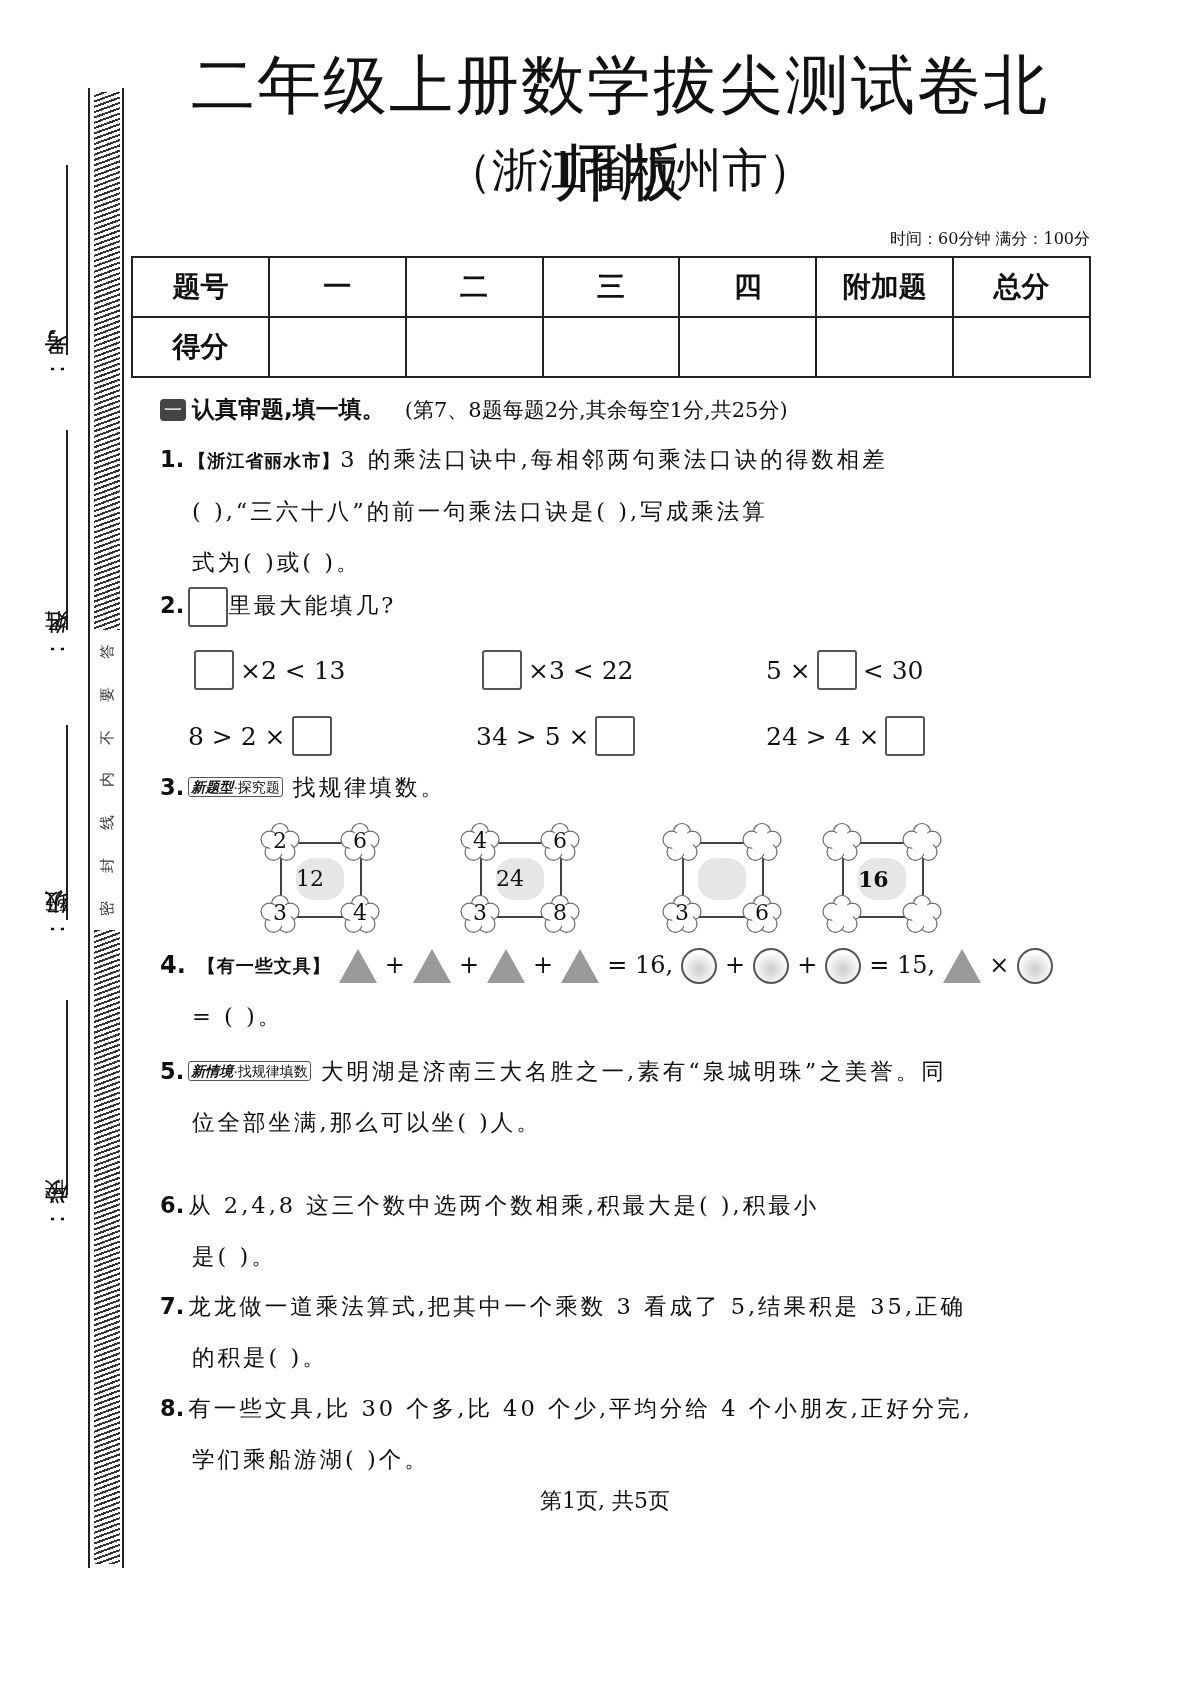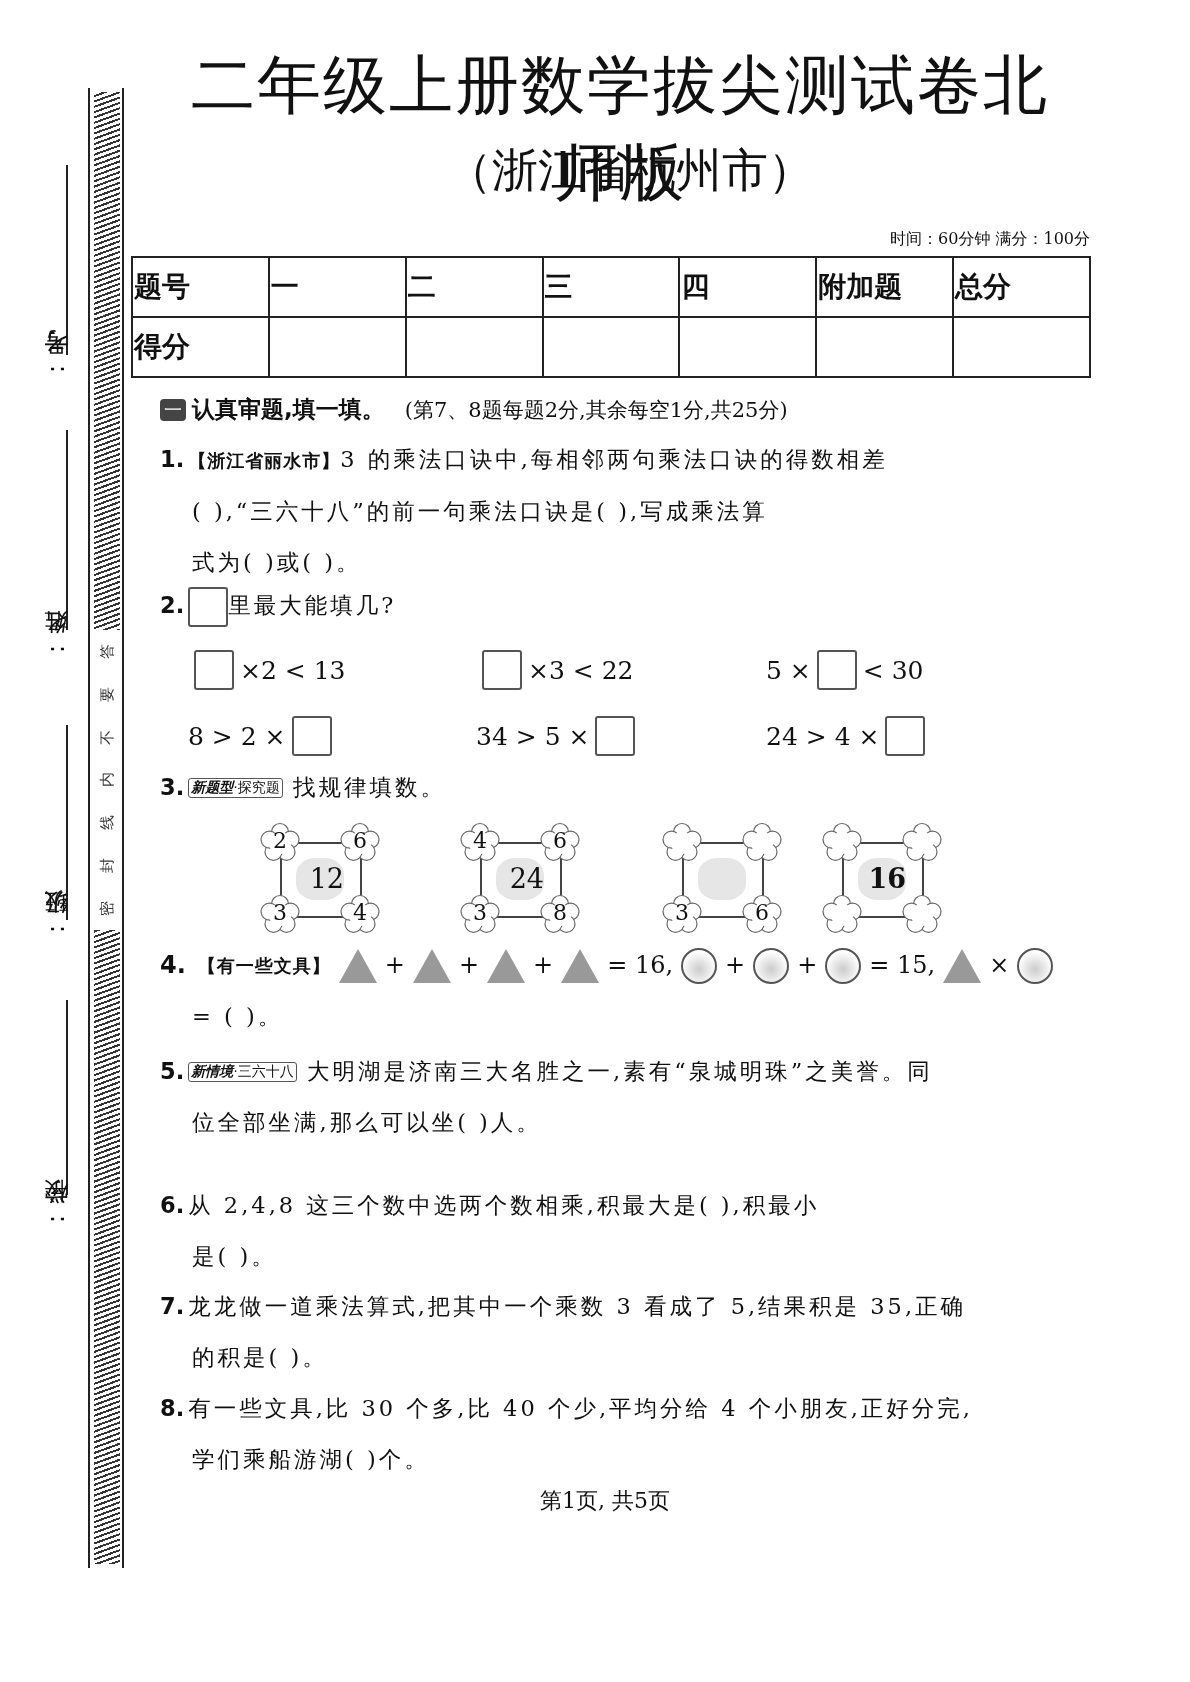--- a/index.html
+++ b/index.html
@@ -17,45 +17,45 @@
   .field .flabel{writing-mode:vertical-rl;transform:rotate(180deg);font-size:24px;font-family:"DejaVu Sans","Liberation Sans",sans-serif;}
   .vline{position:absolute;left:66px;width:2px;background:#222;}
 
   .title{position:absolute;left:170px;top:42px;width:900px;text-align:center;
     font-size:64px;letter-spacing:2px;font-family:"DejaVu Sans","Liberation Sans",sans-serif;font-weight:400;}
   .subtitle{position:absolute;left:400px;top:140px;width:460px;text-align:center;font-size:46px;
     font-family:"DejaVu Sans","Liberation Sans",sans-serif;}
   .meta{position:absolute;right:100px;top:229px;font-size:16px;}
 
   table.score{position:absolute;left:131px;top:256px;width:960px;border-collapse:collapse;}
-  table.score td{border:2px solid #222;height:56px;text-align:left;font-size:28px;font-weight:bold;
+  table.score td{border:2px solid #222;height:56px;text-align:center;font-size:28px;font-weight:bold;
     font-family:"DejaVu Sans","Liberation Sans",sans-serif;width:14.28%;margin-left:12px;}
 
   .section{position:absolute;left:160px;top:394px;font-size:22px;display:flex;align-items:center;}
   .sec-badge{width:26px;height:22px;background:#444;border-radius:4px;color:#fff;font-size:18px;
     display:inline-flex;align-items:center;justify-content:center;margin-right:6px;font-family:"DejaVu Sans",sans-serif;}
   .sec-title{font-weight:bold;font-family:"DejaVu Sans","Liberation Sans",sans-serif;font-size:23px;}
   .sec-note{margin-left:20px;font-size:21px;}
 
   .q{position:absolute;left:160px;font-size:22.5px;letter-spacing:3px;line-height:51px;width:905px;}
   .qn{font-weight:bold;font-family:"DejaVu Sans","Liberation Sans",sans-serif;letter-spacing:0;margin-right:4px;}
   .tag{font-weight:bold;font-size:18px;letter-spacing:1px;}
   .badge{display:inline-block;border:1.5px solid #555;border-radius:3px;font-size:14px;letter-spacing:0;
-    line-height:18px;padding:0 2px;font-family:Liberation Serif, serif;vertical-align:3px;}
+    line-height:18px;padding:0 2px;font-family:Liberation Sans, sans-serif;vertical-align:3px;}
   .badge b{font-style:italic;}
   .indent{padding-left:32px;}
   .box{display:inline-block;width:36px;height:36px;border:2px solid #555;border-radius:3px;vertical-align:middle;}
   .ineq{position:absolute;font-size:25px;display:flex;align-items:center;gap:6px;}
 
   .puzzle{position:absolute;top:822px;width:130px;height:112px;}
   .puzzle .frame{position:absolute;left:22px;top:20px;width:78px;height:72px;border:2px solid #444;}
   .flower{position:absolute;width:40px;height:40px;}
   .flower .num{position:absolute;left:0;top:6px;width:40px;text-align:center;font-size:22px;}
   .center{position:absolute;left:38px;top:36px;width:48px;height:42px;background:#e6e6e6;border-radius:40%;
-    text-align:right;line-height:42px;font-size:27px;}
+    text-align:left;line-height:42px;font-size:22px;}
 
   .tri{display:inline-block;width:0;height:0;border-left:19px solid transparent;border-right:19px solid transparent;
     border-bottom:34px solid #999;vertical-align:middle;}
   .circ{display:inline-block;width:32px;height:32px;border:2px solid #555;border-radius:50%;
     background:radial-gradient(circle at 50% 60%,#ccc,#fff 70%);vertical-align:middle;}
   .footer{position:absolute;top:1486px;left:0;width:1190px;text-align:center;font-size:22px;padding-left:10px;}
 </style>
 </head>
 <body>
 
@@ -365,21 +365,21 @@
     <span class="circ"></span>
     <span>= 15,</span>
     <span class="tri"></span>
     <span>×</span>
     <span class="circ"></span>
   </div>
   <div class="indent">= (        )。</div>
 </div>
 
 <div class="q" style="top:1046px">
-  <div><span class="qn">5.</span><span class="badge"><b>新情境</b><span>·三六十八</span></span> <span>大明湖是济南三大名胜之一,素有“泉城明珠”之美誉。同</span></div>
+  <div><span class="qn">5.</span><span class="badge"><b>新情境</b><span>·找规律填数</span></span> <span>大明湖是济南三大名胜之一,素有“泉城明珠”之美誉。同</span></div>
   <div class="indent">位全部坐满,那么可以坐(        )人。</div>
 </div>
 
 <div class="q" style="top:1180px">
   <div><span class="qn">6.</span><span>从 2,4,8 这三个数中选两个数相乘,积最大是(        ),积最小</span></div>
   <div class="indent">是(        )。</div>
 </div>
 
 <div class="q" style="top:1281px">
   <div><span class="qn">7.</span><span>龙龙做一道乘法算式,把其中一个乘数 3 看成了 5,结果积是 35,正确</span></div>

